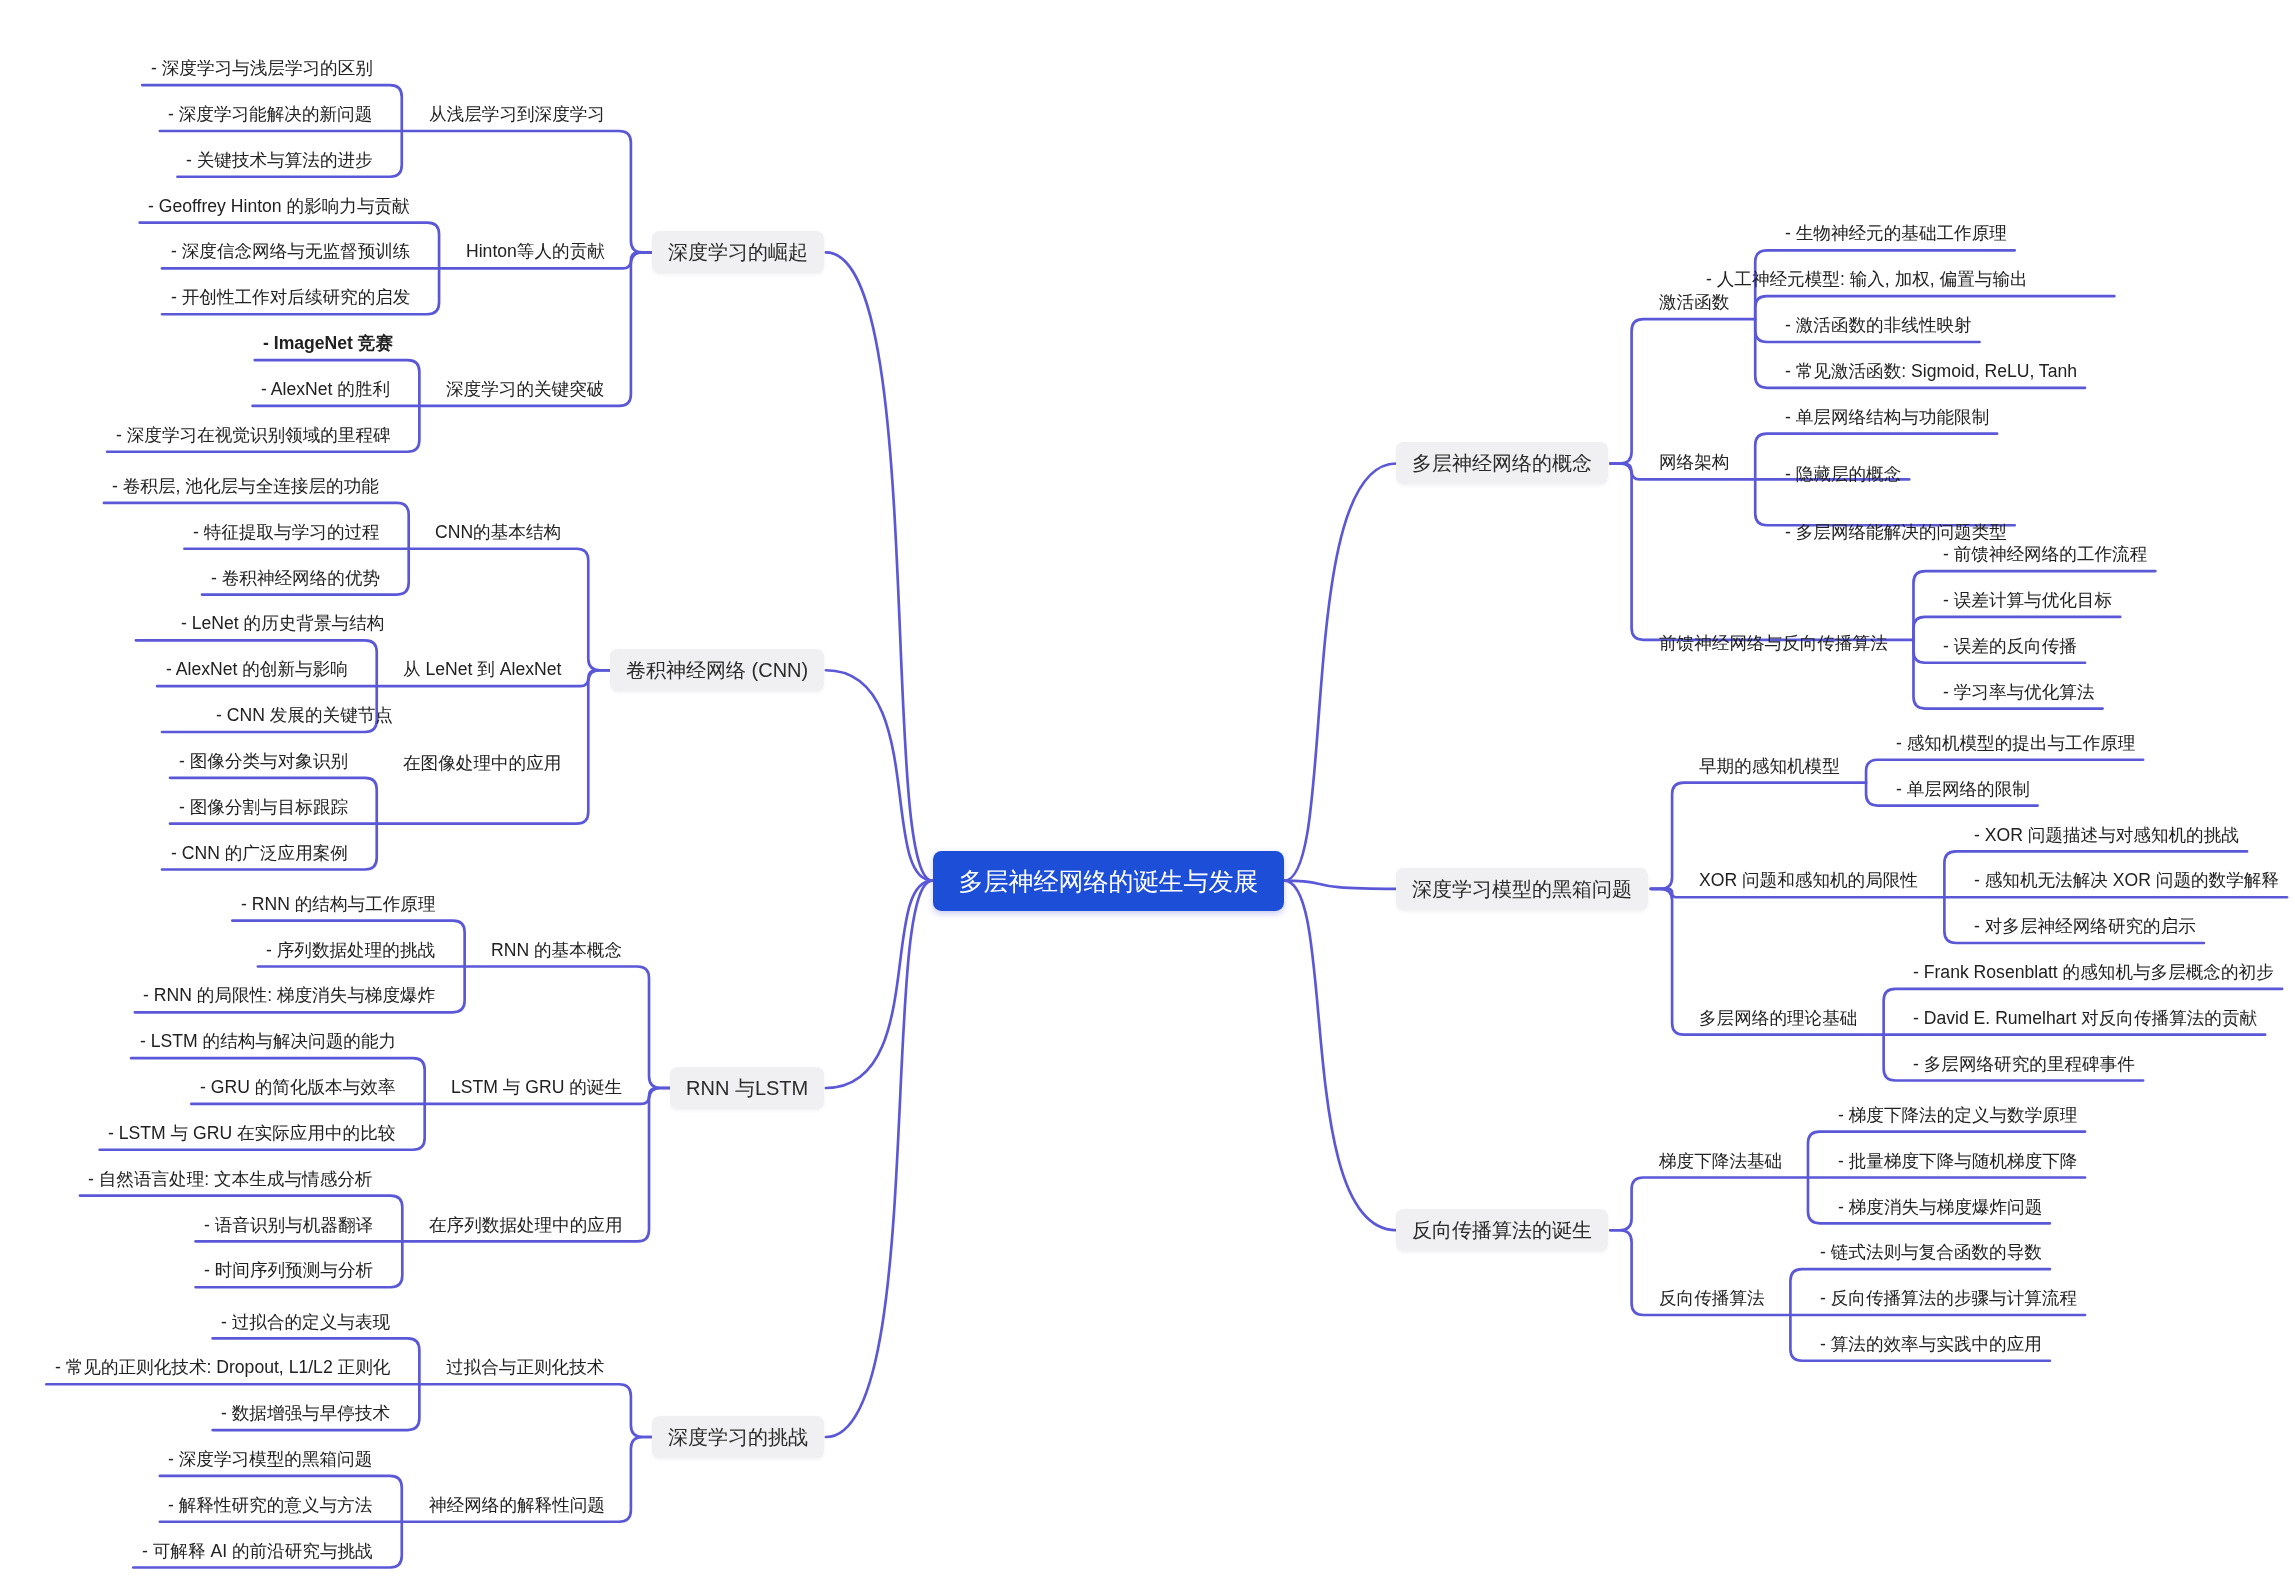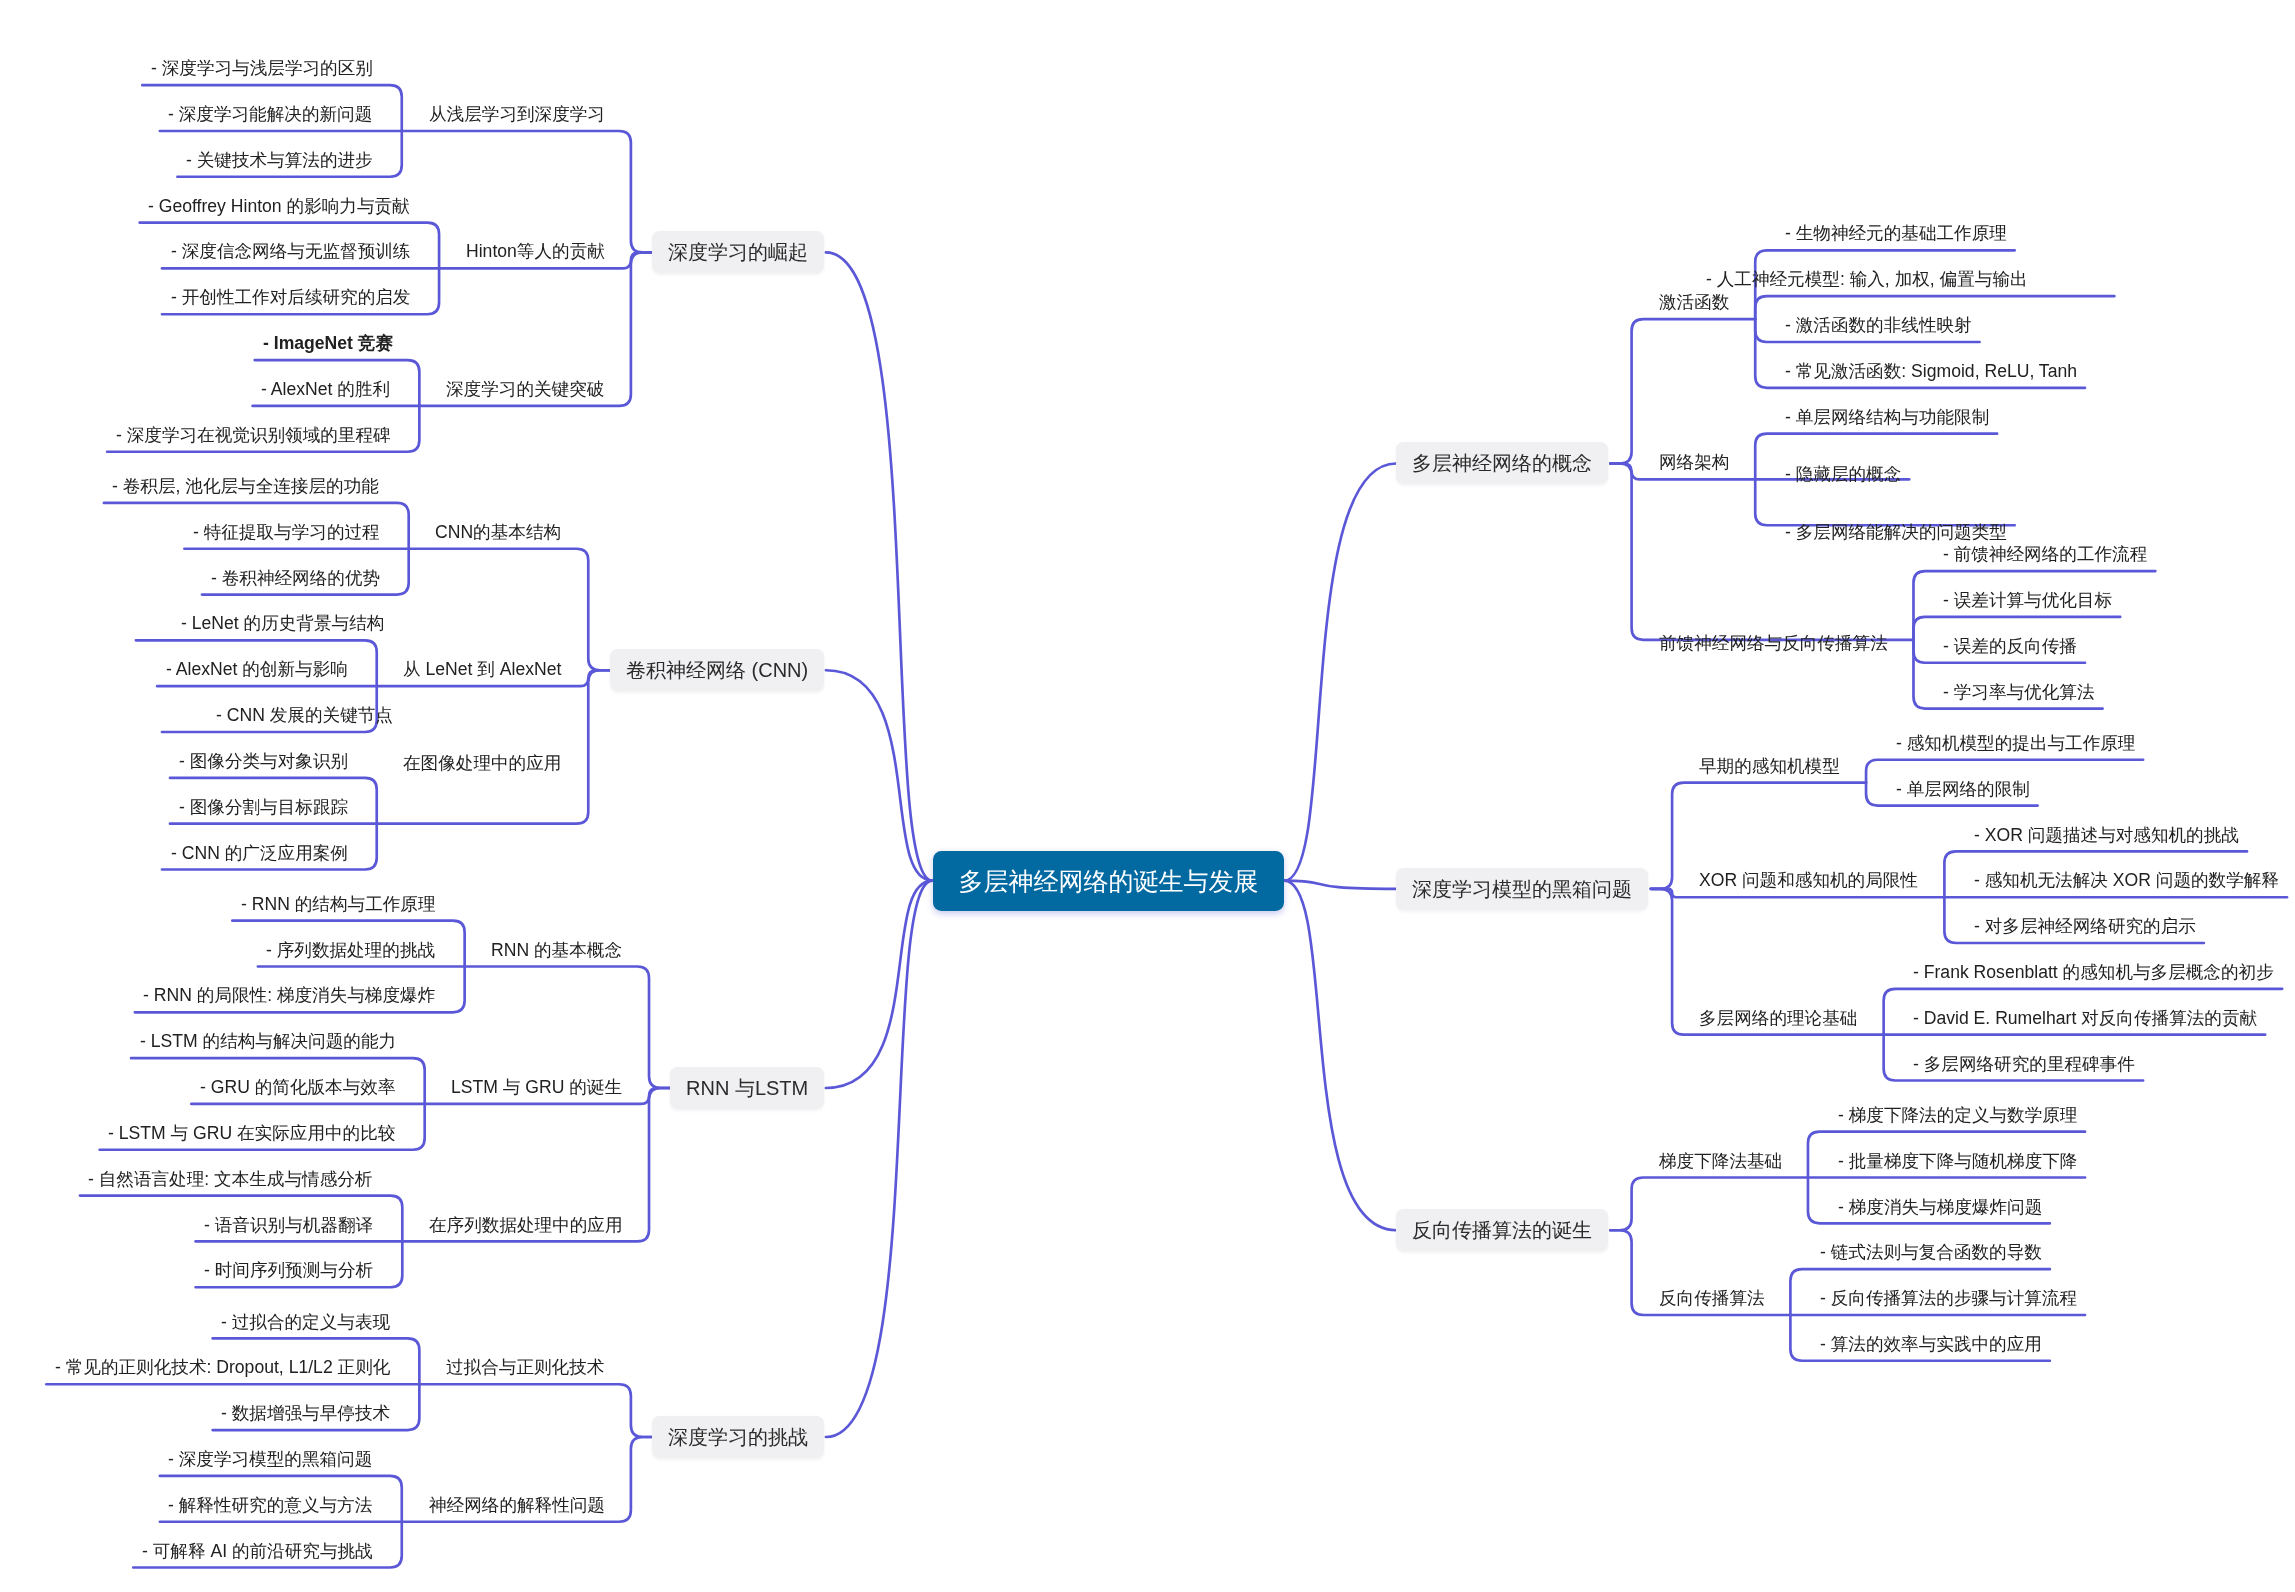--- a/index.html
+++ b/index.html
@@ -106,21 +106,21 @@
       <path d="M 1750 1652 C 1650 1652, 1740 2696, 1550 2696" fill="none" stroke="#5b58d8" stroke-width="5" stroke-linecap="round"></path>
       <path d="M 1224 2696 H 1206 Q 1184 2696 1184 2674 V 2619 Q 1184 2597 1162 2597 H 787" fill="none" stroke="#5b58d8" stroke-width="5" stroke-linecap="round"></path>
       <path d="M 787 2597 V 2533 Q 787 2511 765 2511 H 399" fill="none" stroke="#5b58d8" stroke-width="5" stroke-linecap="round"></path>
       <path d="M 787 2597 H 87" fill="none" stroke="#5b58d8" stroke-width="5" stroke-linecap="round"></path>
       <path d="M 787 2597 V 2661 Q 787 2683 765 2683 H 399" fill="none" stroke="#5b58d8" stroke-width="5" stroke-linecap="round"></path>
       <path d="M 1224 2696 H 1206 Q 1184 2696 1184 2718 V 2833 Q 1184 2855 1162 2855 H 754" fill="none" stroke="#5b58d8" stroke-width="5" stroke-linecap="round"></path>
       <path d="M 754 2855 V 2791 Q 754 2769 732 2769 H 300" fill="none" stroke="#5b58d8" stroke-width="5" stroke-linecap="round"></path>
       <path d="M 754 2855 H 300" fill="none" stroke="#5b58d8" stroke-width="5" stroke-linecap="round"></path>
       <path d="M 754 2855 V 2919 Q 754 2941 732 2941 H 250" fill="none" stroke="#5b58d8" stroke-width="5" stroke-linecap="round"></path>
     </svg>
-  <div id="root-node" class="node" style="background: #0369a1; color: rgb(255, 255, 255); left: 933px; top: 851px;">多层神经网络的诞生与发展</div>
+  <div id="root-node" class="node" style="background: #1d4ed8; color: rgb(255, 255, 255); left: 933px; top: 851px;">多层神经网络的诞生与发展</div>
 <div class="node l1" style="top: 442px; left: 1396px;">多层神经网络的概念</div>
     <div class="node l2" style="top: 292px; left: 1659px;">激活函数</div>
     <div class="node leaf" style="top: 223px; left: 1785px;">- 生物神经元的基础工作原理</div>
     <div class="node leaf" style="top: 269px; left: 1706px;">- 人工神经元模型: 输入, 加权, 偏置与输出</div>
     <div class="node leaf" style="top: 315px; left: 1785px;">- 激活函数的非线性映射</div>
     <div class="node leaf" style="top: 361px; left: 1785px;">- 常见激活函数: Sigmoid, ReLU, Tanh</div>
     <div class="node l2" style="top: 452px; left: 1659px;">网络架构</div>
     <div class="node leaf" style="top: 407px; left: 1785px;">- 单层网络结构与功能限制</div>
     <div class="node leaf" style="top: 464px; left: 1785px;">- 隐藏层的概念</div>
     <div class="node leaf" style="top: 498px; left: 1785px; margin-top: 24px;">- 多层网络能解决的问题类型</div>

